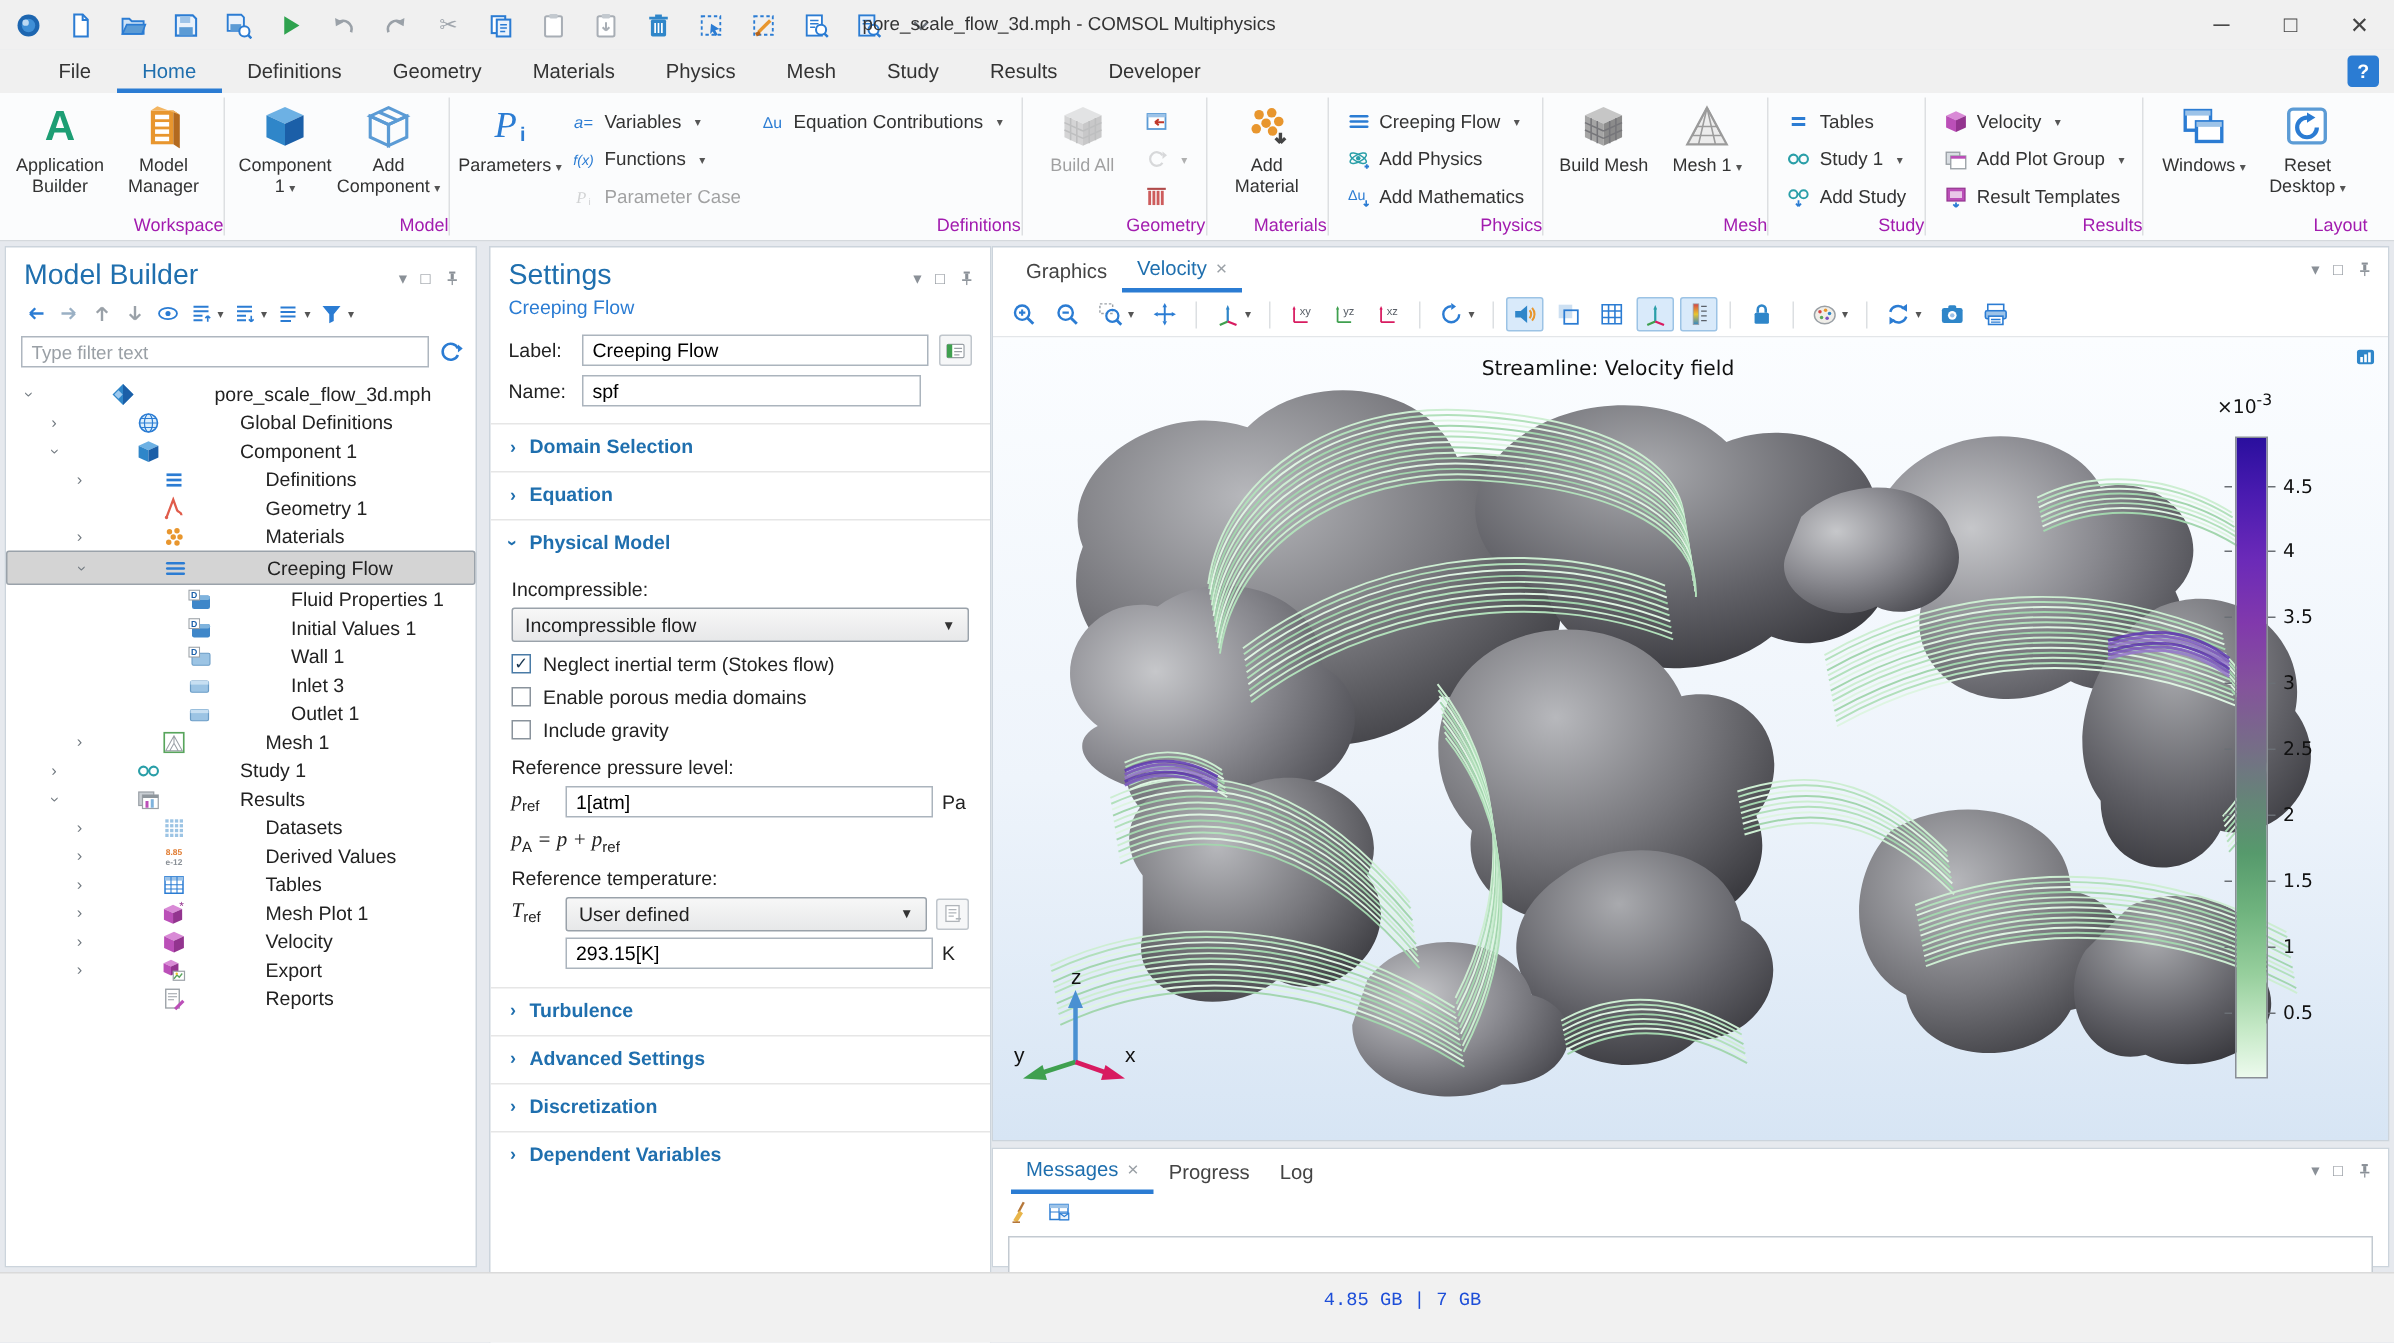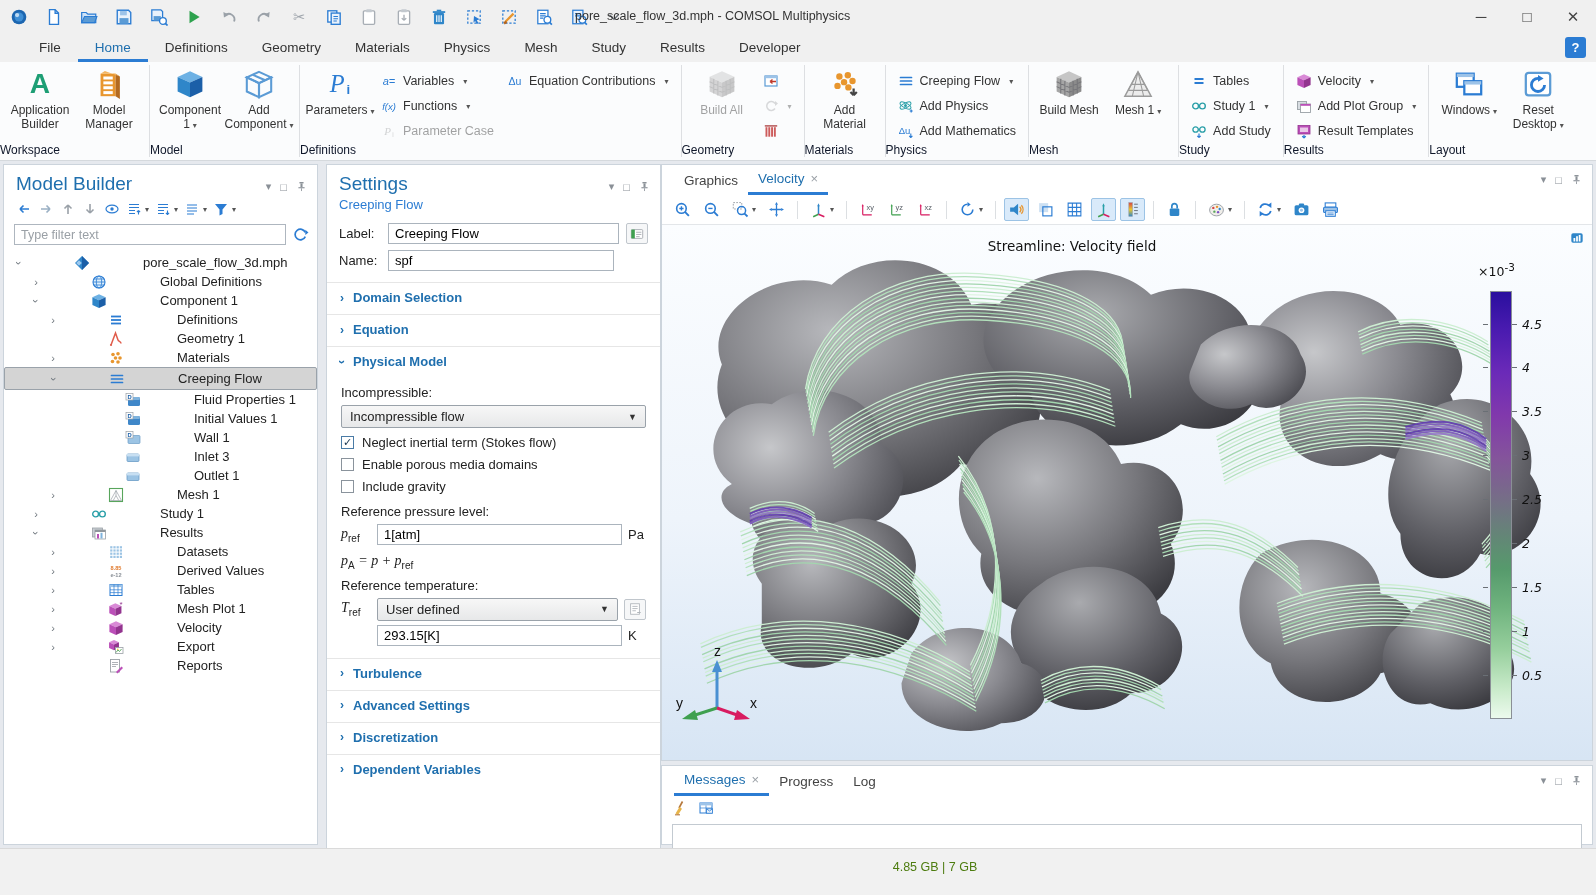--- a/index.html
+++ b/index.html
@@ -21,21 +21,21 @@
   
   .menubar { position:absolute; left:0; top:33px; width:1596px; height:29px; background:#f0f0f0; display:flex; align-items:stretch; padding-left:22px; }
   .menu-item { padding:0 17px; display:flex; align-items:center; font-size:13.5px; color:#333; }
   .menu-item.active { color:#1f6fae; border-bottom:3px solid #2b7cd3; padding-top:3px; }
   .help-btn { position:absolute; right:10px; top:4px; width:21px; height:21px; background:#2b7cd3; color:#fff; border-radius:3px; display:flex; align-items:center; justify-content:center; font-weight:bold; font-size:13px; }
 
   
   .ribbon { position:absolute; left:0; top:62px; width:1596px; height:99px; background:#fbfcfd; border-bottom:1px solid #d5d9dd; display:flex; align-items:stretch; }
   .rgroup { display:flex; flex-direction:column; }
   .rgroup-c { flex:1; display:flex; align-items:flex-start; padding:5px 7px 0; gap:3px; }
-  .rgroup-l { text-align:left; font-size:12px; color:#0f172a; padding-bottom:3px; }
+  .rgroup-l { text-align:right; font-size:12px; color:#a21caf; padding-bottom:3px; }
   .rsep { width:1px; background:#dddfe2; margin:3px 0; }
   .rbtn-big { width:66px; display:flex; flex-direction:column; align-items:center; padding-top:2px; }
   .rbtn-big .rbl { margin-top:4px; font-size:12px; line-height:14px; text-align:center; color:#333; }
   .rstack { display:flex; flex-direction:column; gap:1px; padding-top:2px; }
   .rbtn-sm { height:24px; display:flex; align-items:center; gap:6px; padding:0 5px; font-size:12.5px; color:#333; white-space:nowrap; }
   .disabled { opacity:.45; filter:grayscale(.7); }
 
   
   .panel { position:absolute; background:#fff; border:1px solid #ccd4dc; }
   .p-head { display:flex; align-items:baseline; padding:8px 10px 0 12px; }
@@ -91,33 +91,33 @@
   .gbtn { display:flex; align-items:center; padding:2px 3px; border:1px solid transparent; border-radius:2px; }
   .gbtn.toggled { background:#d9eafa; border-color:#9cc3e5; }
   .tsep { width:1px; height:18px; background:#dcdfe2; margin:0 4px; }
   #gfx-canvas { position:relative; flex:1; background:linear-gradient(#fbfdff, #eef4fb 55%, #d7e5f4); overflow:hidden; }
   #scene { position:absolute; inset:0; width:100%; height:100%; }
   .plot-title { position:absolute; top:13px; left:0; right:110px; text-align:center; font-size:13.5px; color:#111; font-family:"DejaVu Sans", sans-serif; }
   .cbar { position:absolute; right:80px; top:66px; width:22px; height:428px; }
   .cbar-bar { position:absolute; inset:0; border:1px solid #8a8f96;
     background:linear-gradient(#2a0f9e,#4a1bb0 9%,#6b2ab8 19%,#8139ac 29%,#84549b 39%,#756f86 49%,#648577 57%,#569a6c 65%,#6fb37e 74%,#97cf9d 84%,#c8eac9 93%,#ecfaed); }
   .cbar-mult { position:absolute; top:-30px; left:-12px; width:70px; font-size:12.5px; color:#111; font-family:"DejaVu Sans", sans-serif; }
-  .ctick { position:absolute; left:32px; transform:translateY(-50%); font-size:12.5px; color:#111; font-family:"DejaVu Sans", sans-serif;font-style:italic; }
+  .ctick { position:absolute; left:32px; transform:translateY(-50%); font-size:12.5px; color:#111; font-family:"DejaVu Sans", sans-serif; }
   .cdash { position:absolute; width:5px; height:1px; background:#6a6f75; }
   .triad { position:absolute; left:12px; bottom:34px; }
   .canvas-corner { position:absolute; top:6px; right:8px; }
 
   
   #msg-panel { left:661px; top:765px; width:932px; height:80px; }
   #msg-toolbar { display:flex; align-items:center; gap:10px; padding:4px 10px 3px; }
   .msg-box { margin:2px 10px; height:26px; border:1px solid #c3cad1; background:#fff; }
 
   
   .statusbar { position:absolute; left:0; bottom:0; width:1596px; height:47px; background:#f1f1f1; border-top:1px solid #dadada; }
-  .status-text { position:absolute; left:935px; top:11px; transform:translateX(-50%); font-size:12.5px; color:#4d7c0f; }
+  .status-text { position:absolute; left:935px; top:11px; transform:translateX(-50%); font-size:12.5px; color:#1d4ed8;font-family:Liberation Mono, monospace; }
 </style>
 </head>
 <body>
 
 <div class="titlebar">
   <div id="qat">
       <span class="icon i18"><svg viewBox="0 0 16 16">
           <circle cx="8" cy="8" r="6.5" fill="#1d66b0"></circle>
           <circle cx="8" cy="8" r="4" fill="#3f8fd6"></circle>
           <circle cx="6.3" cy="6.3" r="1.9" fill="#bcd9f2"></circle>

